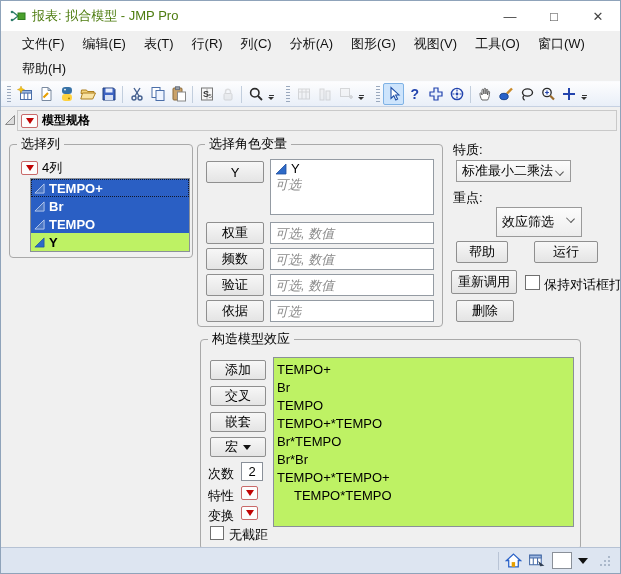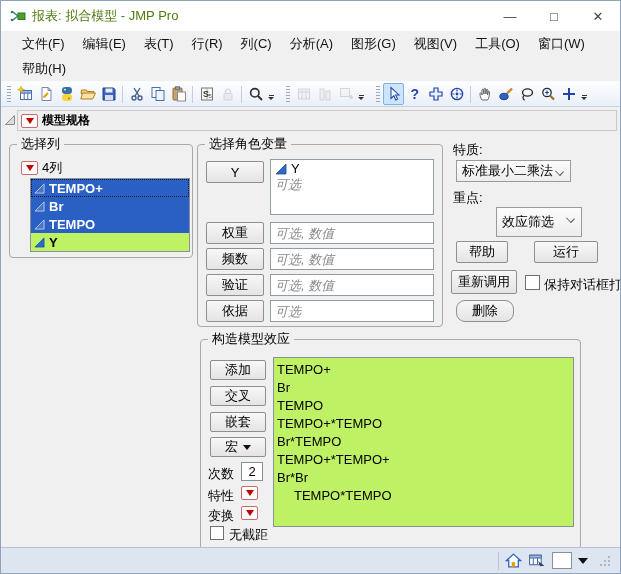--- a/index.html
+++ b/index.html
@@ -407,21 +407,21 @@
         <span class="chev"></span>
       </div>
 
       <div class="btn abs" style="left:7px; top:102px; width:52px; height:22px;">帮助</div>
       <div class="btn abs" style="left:85px; top:102px; width:64px; height:22px;">运行</div>
 
       <div class="btn abs" style="left:2px; top:131px; width:66px; height:24px;">重新调用</div>
       <div class="checkbox abs" style="left:76px; top:136px;"></div>
       <span class="lbl abs" style="left:95px; top:137px; white-space:nowrap;">保持对话框打开</span>
 
-      <div class="btn abs" style="left:7px; top:161px; width:58px; height:22px;border-radius:9px;">删除</div>
+      <div class="btn abs" style="left:7px; top:161px; width:58px; height:22px;">删除</div>
     </div>
 
     <div class="gbox" style="left:199px; top:232px; width:381px; height:211px;">
       <span class="gbox-label">构造模型效应</span>
 
       <div class="btn abs" style="left:9px; top:20px; width:56px; height:20px;">添加</div>
       <div class="btn abs" style="left:9px; top:46px; width:56px; height:20px;">交叉</div>
       <div class="btn abs" style="left:9px; top:72px; width:56px; height:20px;">嵌套</div>
       <div class="btn abs" style="left:9px; top:97px; width:56px; height:20px; gap:5px;">
         <span>宏</span>
@@ -454,24 +454,24 @@
         <div class="li" style="font-weight:normal;">
             <span>TEMPO</span>
           </div>
         <div class="li" style="font-weight:normal;">
             <span>TEMPO+*TEMPO</span>
           </div>
         <div class="li" style="font-weight:normal;">
             <span>Br*TEMPO</span>
           </div>
         <div class="li" style="font-weight:normal;">
+            <span>Br*Br</span>
+          </div>
+        <div class="li" style="font-weight:normal;">
             <span>TEMPO+*TEMPO+</span>
-          </div>
-        <div class="li" style="font-weight:normal;">
-            <span>Br*Br</span>
           </div>
         <div class="li" style="font-weight:normal;padding-left:20px;">
             <span>TEMPO*TEMPO</span>
           </div>
       </div>
     </div>
   </div>
 
   <div class="statusbar">
     <div class="sb-right">

